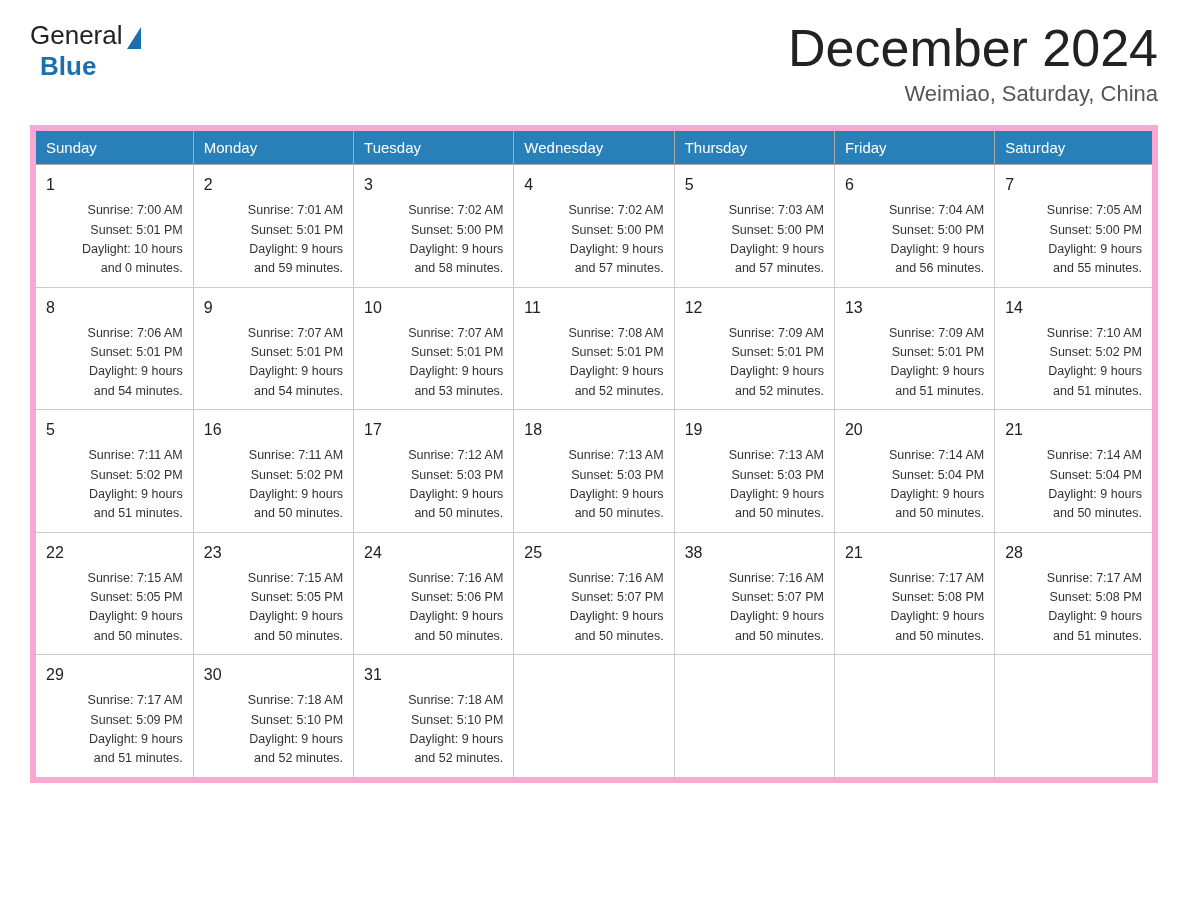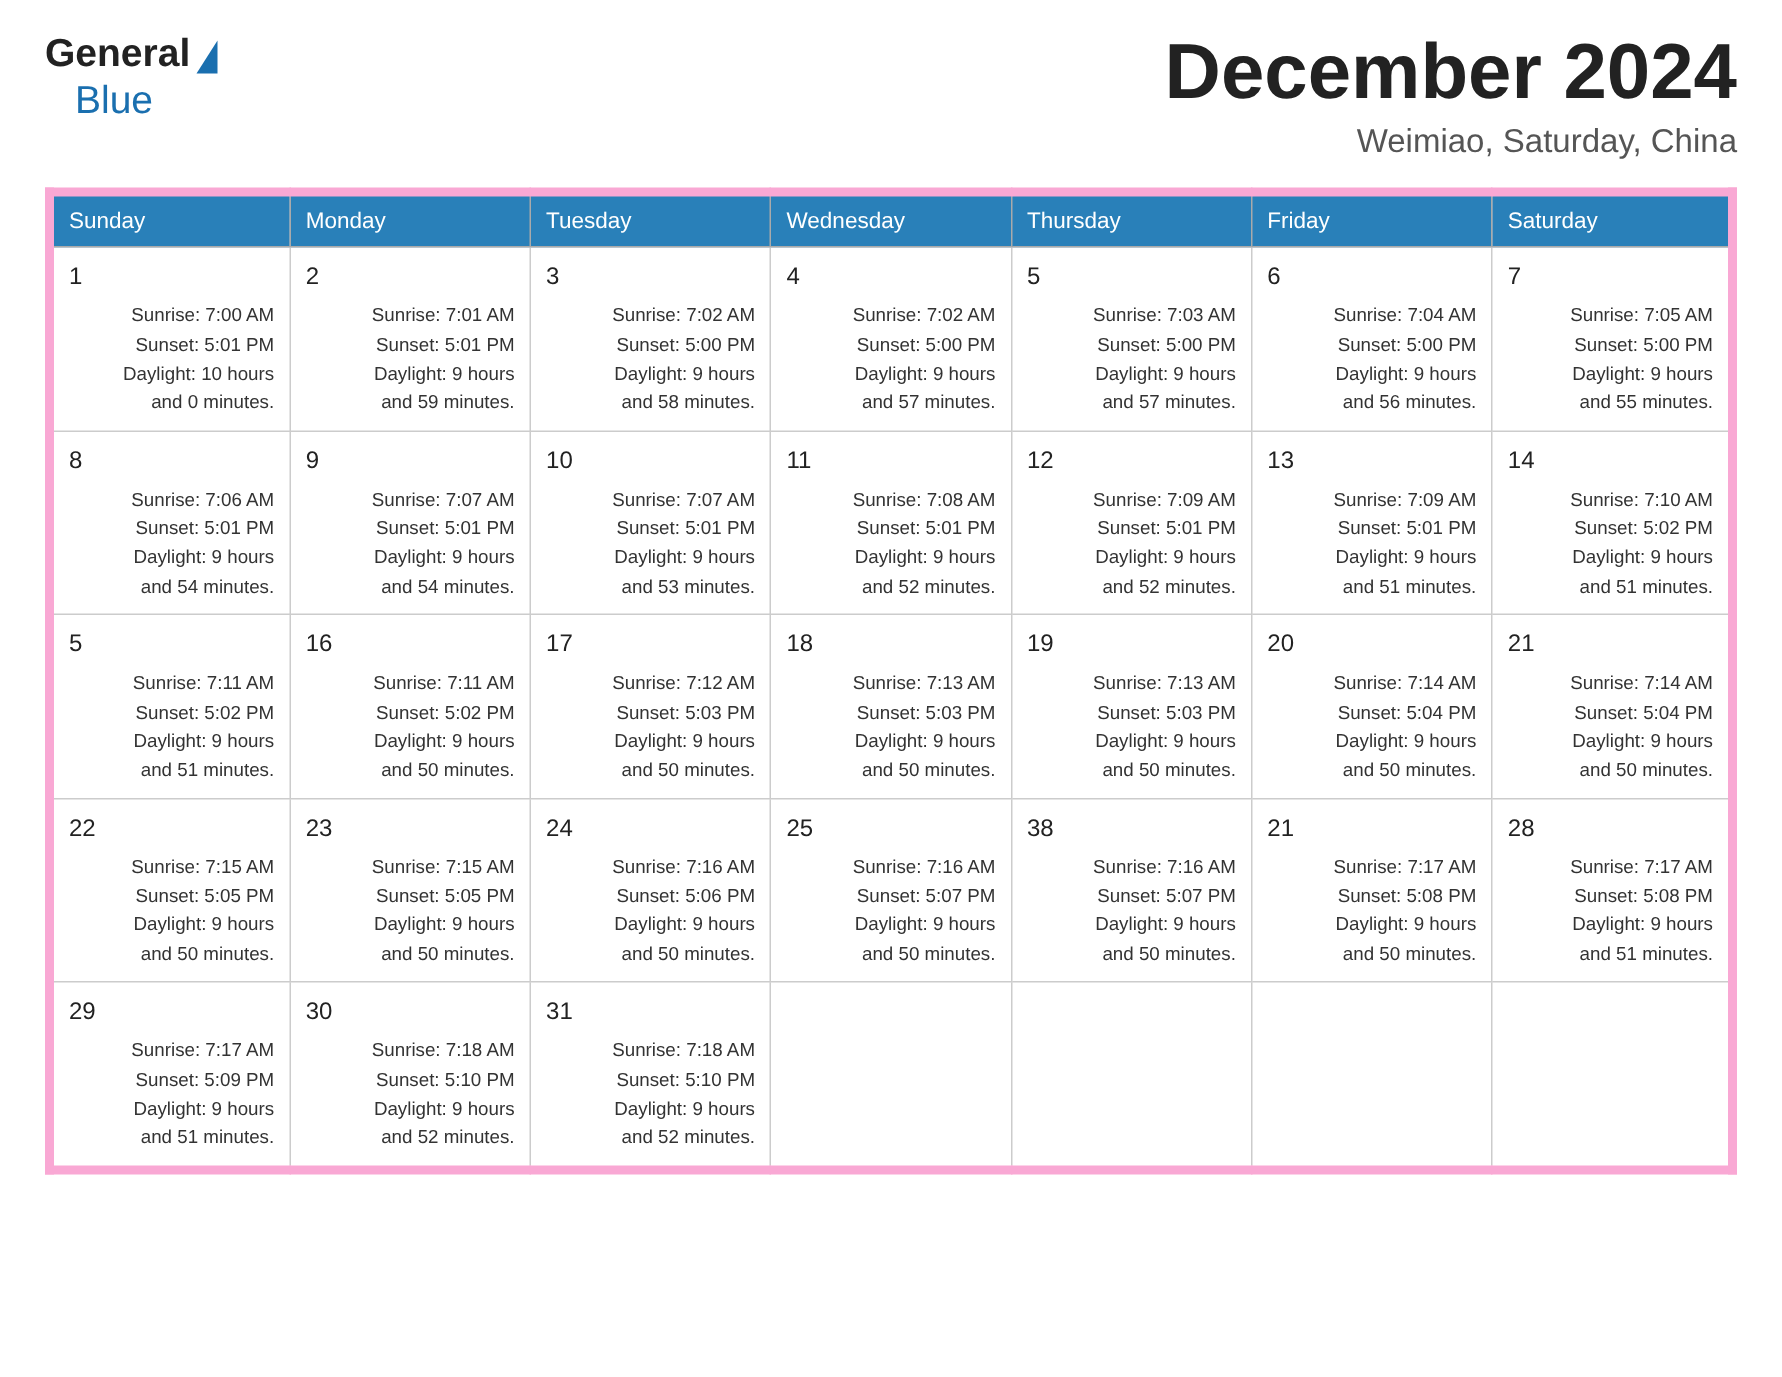--- a/index.html
+++ b/index.html
@@ -21,44 +21,44 @@
       display: flex;
       flex-direction: column;
       align-items: flex-start;
     }
     .logo-top {
       display: flex;
       align-items: center;
     }
     .logo-general {
       font-size: 26px;
-      font-weight: bold;
+      font-weight: normal;
       color: #222;
     }
     .logo-triangle {
       width: 0;
       height: 0;
       border-left: 14px solid transparent;
       border-right: 0px solid transparent;
       border-bottom: 22px solid #1a6faf;
       margin-left: 4px;
       margin-top: 4px;
     }
     .logo-blue {
       font-size: 26px;
-      font-weight: normal;
+      font-weight: bold;
       color: #1a6faf;
-      margin-left: 20px;
+      margin-left: 10px;
     }
     .title-area {
       text-align: right;
     }
     .month-title {
       font-size: 52px;
-      font-weight: bold;
+      font-weight: normal;
       color: #222;
       line-height: 1.1;
     }
     .location-title {
       font-size: 22px;
       color: #555;
       margin-top: 4px;
     }
     .calendar {
       width: 100%;

